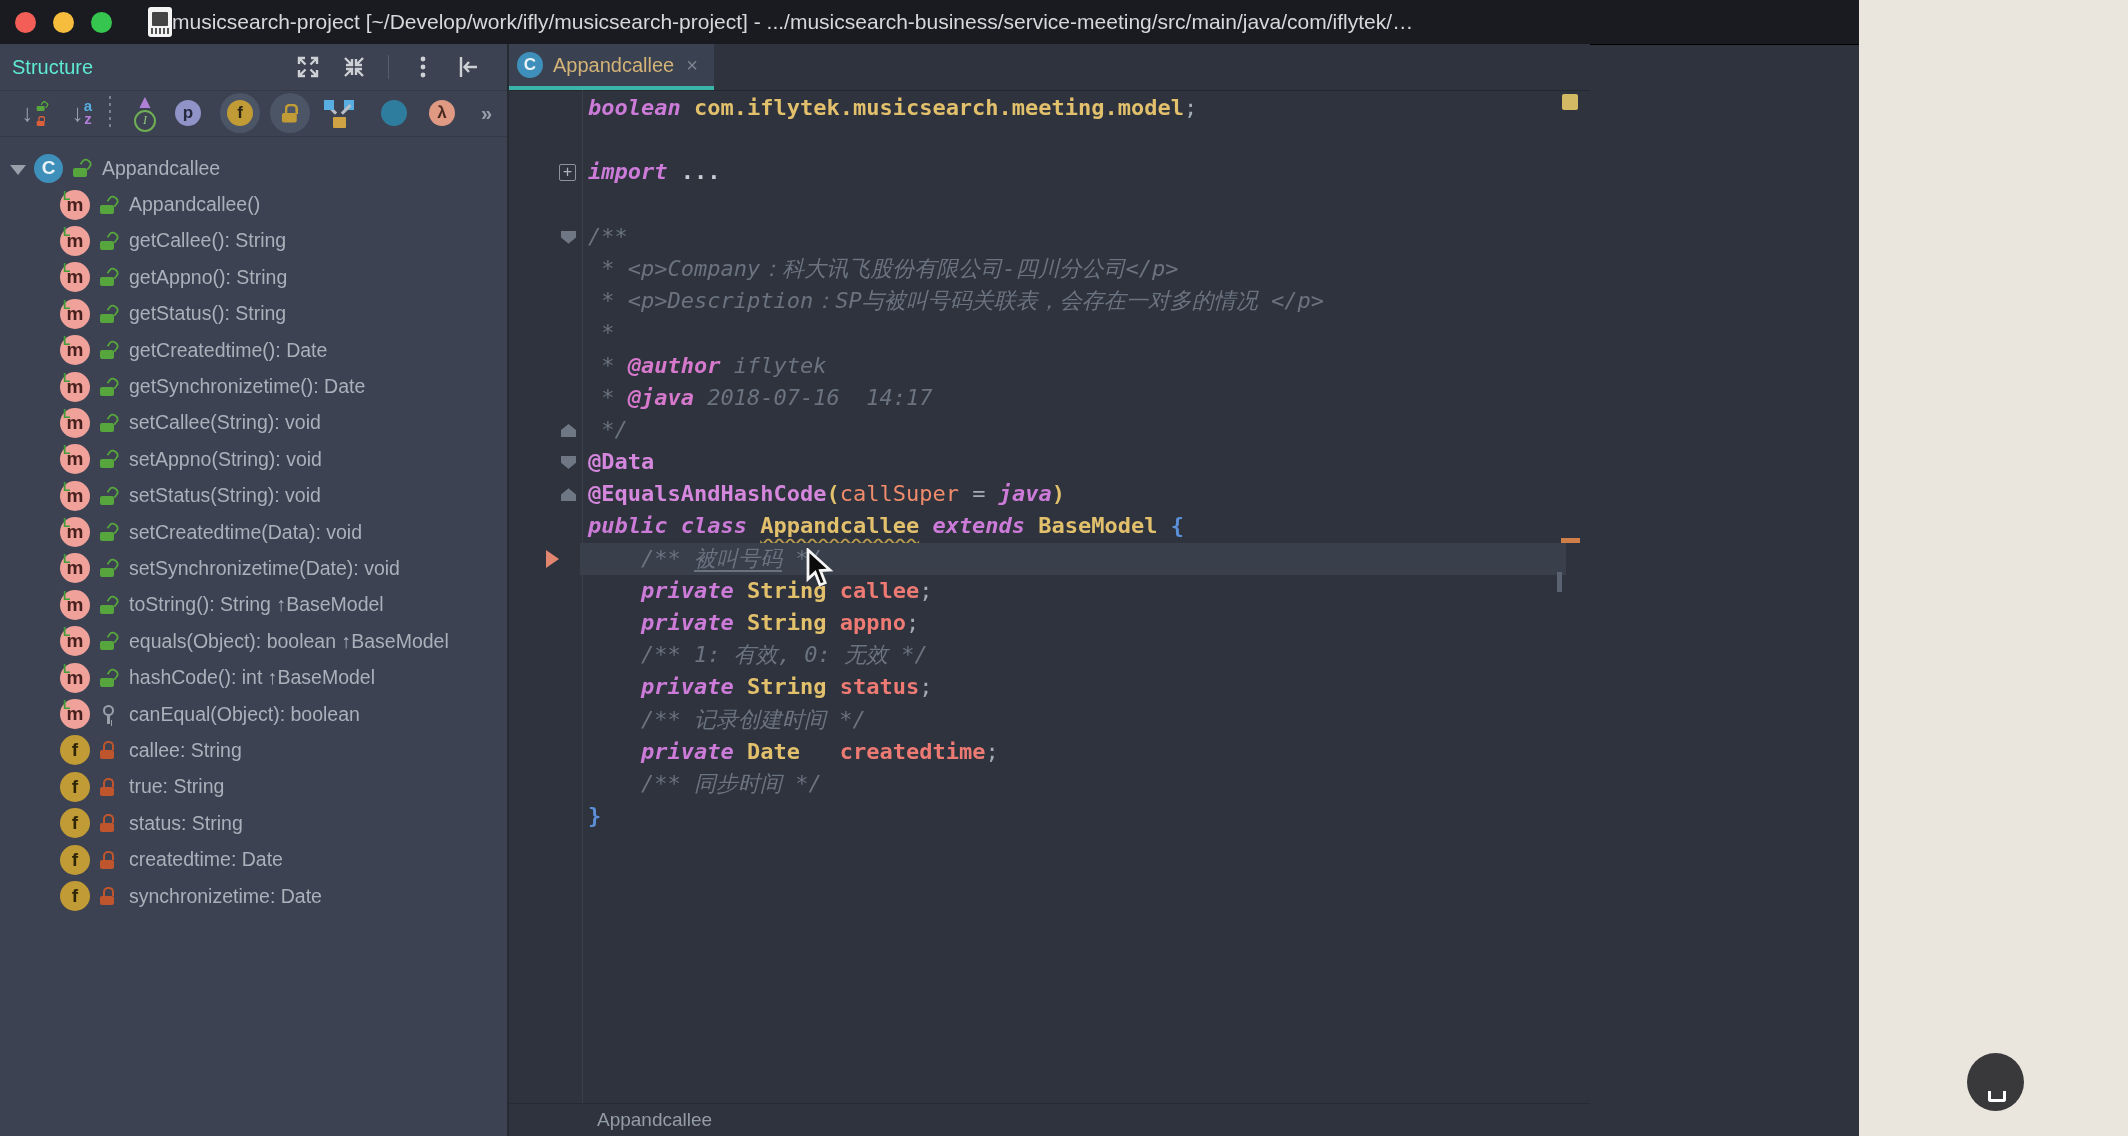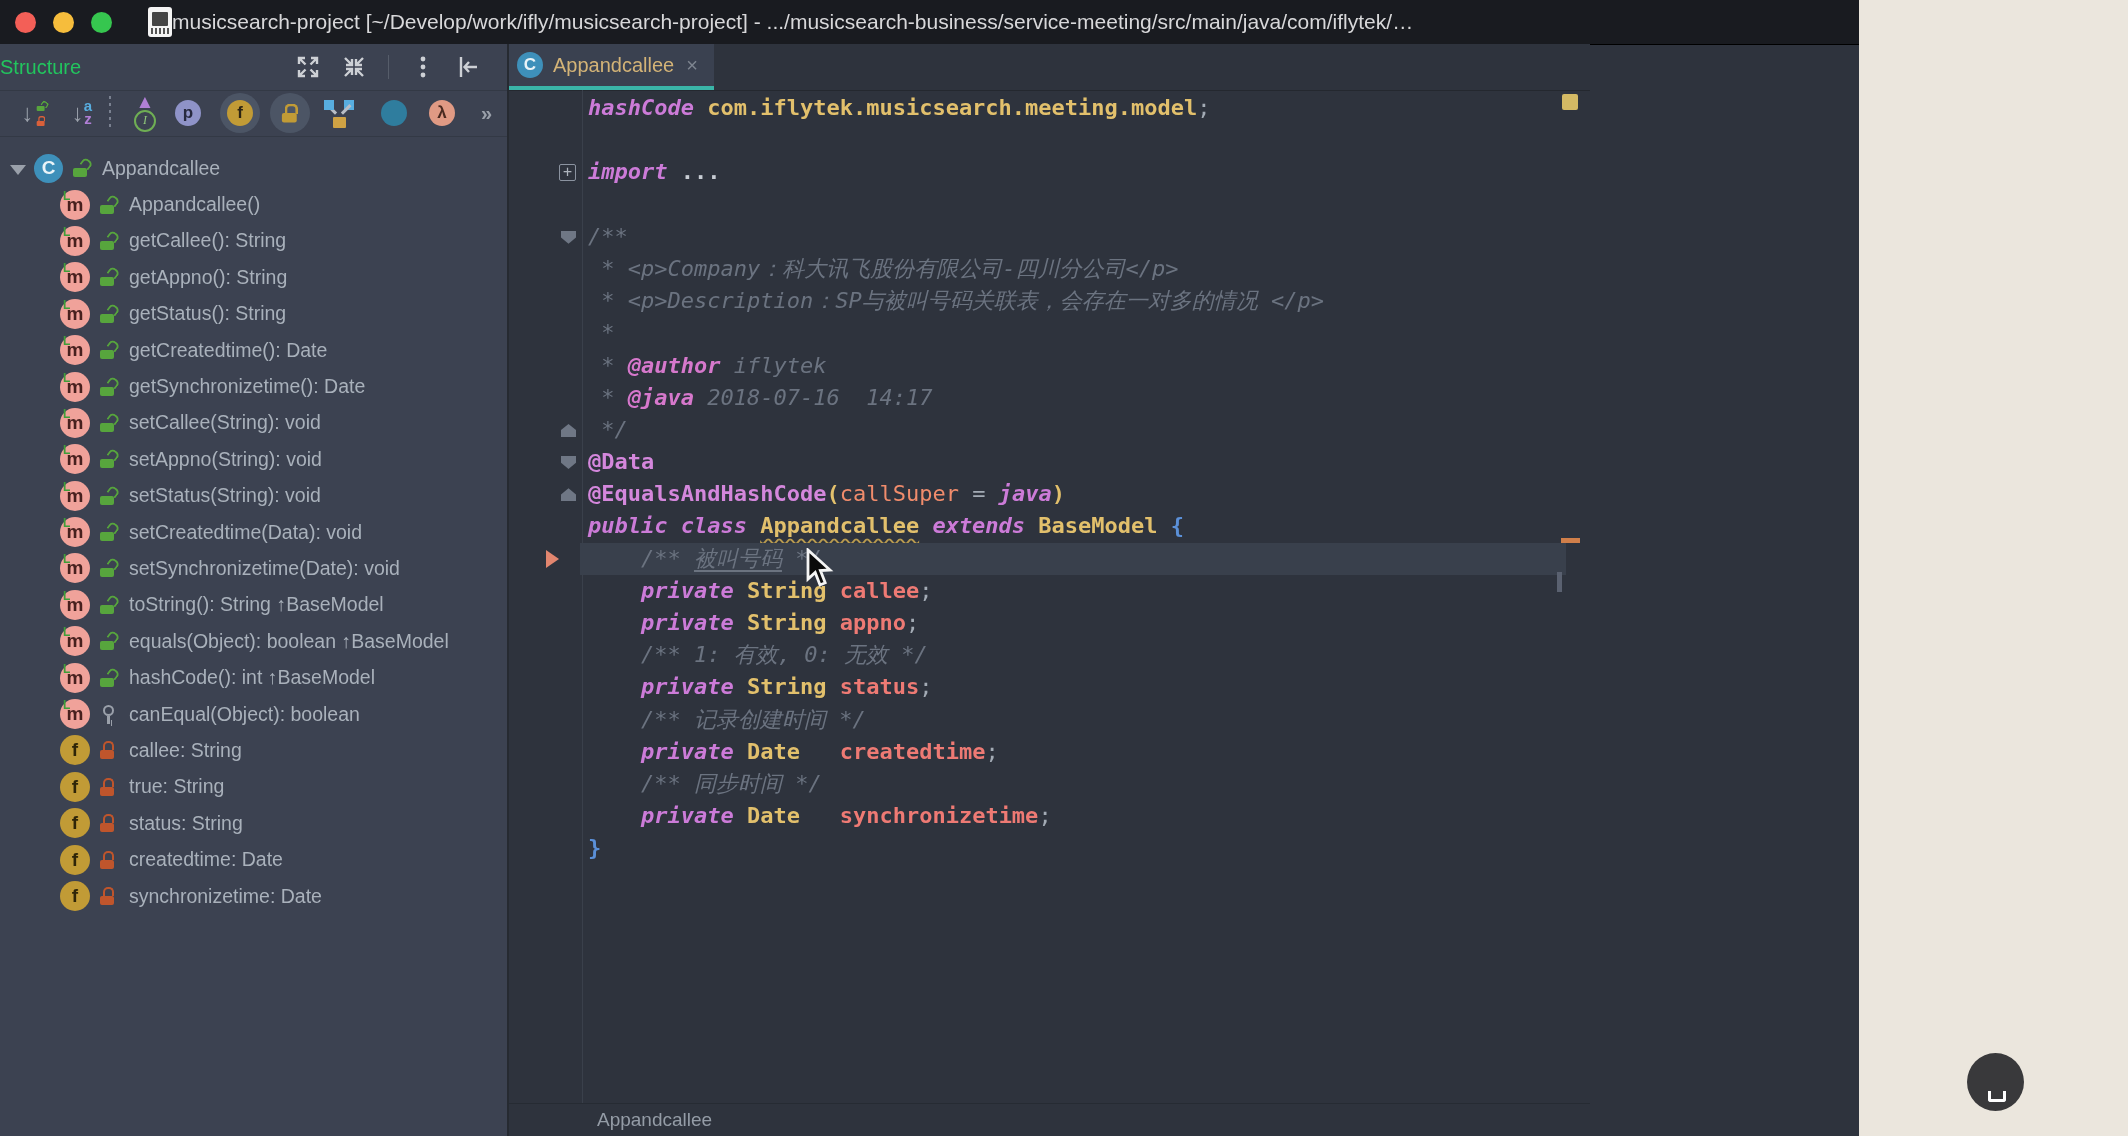--- a/index.html
+++ b/index.html
@@ -25,21 +25,21 @@
   .tl.yellow{background:#f6bd3c}
   .tl.green{background:#36c64f}
   #doc-icon{width:24px;height:30px;background:#f4f4f4;border-radius:3px;margin-left:36px;position:relative;flex:none}
   #doc-icon::before{content:"";position:absolute;left:4px;top:5px;width:16px;height:14px;background:#444;border-radius:1px}
   #doc-icon::after{content:"";position:absolute;left:3px;bottom:3px;width:18px;height:6px;
     background:repeating-linear-gradient(90deg,#555 0 2px,transparent 2px 4px)}
   #window-title{color:#d8d8da;font-size:21px;margin-left:0;white-space:nowrap;overflow:hidden}
   
   #structure-panel{position:absolute;left:0;top:44px;width:507px;bottom:0;background:var(--panel-bg);border-right:2px solid #262a31}
   #structure-header{position:absolute;left:0;top:0;width:100%;height:46px;border-bottom:1px solid #333945;display:flex;align-items:center}
-  #structure-title{color:#22c55e;font-size:20px;}
+  #structure-title{color:#5eead4;font-size:20px;margin-left:12px}
   .hicons{margin-left:auto;display:flex;align-items:center;gap:22px;margin-right:26px}
   .hico{width:24px;height:24px;position:relative;color:#cdd0d5}
   .hico svg{width:24px;height:24px;display:block}
   .hsep{width:1px;height:24px;background:#565d6a}
   
   #structure-toolbar{position:absolute;left:0;top:46px;width:100%;height:46px;border-bottom:1px solid #333945}
   .tb{position:absolute;top:0;height:46px;display:flex;align-items:center;justify-content:center}
   .togglebg{width:40px;height:40px;border-radius:50%;background:#4c5565;display:flex;align-items:center;justify-content:center;top:3px}
   .ball{width:26px;height:26px;border-radius:50%;display:flex;align-items:center;justify-content:center;
     font-size:17px;font-weight:bold;color:#2c2413}
@@ -338,21 +338,21 @@
       <div id="tab-active">
         <span class="tico class">C</span>
         <span id="tab-label">Appandcallee</span>
         <span id="tab-close">×</span>
       </div>
       <div id="tab-underline"></div>
     </div>
 
     <div id="gutter-line"></div>
     <div id="code-area">
-        <div class="cline"><span class="tk-kw">hashCode</span><span class="tk-pl"> </span><span class="tk-ty">com.iflytek.musicsearch.meeting.model</span><span class="tk-pu">;</span></div>
+        <div class="cline"><span class="tk-kw">boolean</span><span class="tk-pl"> </span><span class="tk-ty">com.iflytek.musicsearch.meeting.model</span><span class="tk-pu">;</span></div>
         <div class="cline"></div>
         <div class="cline"><span class="gut plus-fold"></span><span class="tk-kw">import</span><span class="tk-pl"> </span><span class="tk-el">...</span></div>
         <div class="cline"></div>
         <div class="cline"><span class="gut fold-top"></span><span class="tk-cmt">/**</span></div>
         <div class="cline"><span class="tk-cmt"> * &lt;p&gt;Company：科大讯飞股份有限公司-四川分公司&lt;/p&gt;</span></div>
         <div class="cline"><span class="tk-cmt"> * &lt;p&gt;Description：SP与被叫号码关联表，会存在一对多的情况 &lt;/p&gt;</span></div>
         <div class="cline"><span class="tk-cmt"> *</span></div>
         <div class="cline"><span class="tk-cmt"> * </span><span class="tk-dt">@author</span><span class="tk-cmt"> iflytek</span></div>
         <div class="cline"><span class="tk-cmt"> * </span><span class="tk-dt">@java</span><span class="tk-cmt"> 2018-07-16  14:17</span></div>
         <div class="cline"><span class="gut fold-bottom"></span><span class="tk-cmt"> */</span></div>
@@ -360,21 +360,20 @@
         <div class="cline"><span class="gut fold-bottom"></span><span class="tk-ann">@EqualsAndHashCode</span><span class="tk-par">(</span><span class="tk-pr">callSuper</span><span class="tk-pu"> = </span><span class="tk-kw">java</span><span class="tk-par">)</span></div>
         <div class="cline"><span class="tk-kw">public class </span><span class="tk-cls">Appandcallee</span><span class="tk-kw"> extends </span><span class="tk-ty">BaseModel</span><span class="tk-pl"> </span><span class="tk-br">{</span></div>
         <div class="cline hl"><span class="gut nav-arrow"></span><span class="tk-cmt">    /** </span><span class="tk-cmtu">被叫号码</span><span class="tk-cmt"> */</span></div>
         <div class="cline"><span class="tk-pl">    </span><span class="tk-kw">private</span><span class="tk-pl"> </span><span class="tk-ty">String</span><span class="tk-pl"> </span><span class="tk-fd">callee</span><span class="tk-pu">;</span></div>
         <div class="cline"><span class="tk-pl">    </span><span class="tk-kw">private</span><span class="tk-pl"> </span><span class="tk-ty">String</span><span class="tk-pl"> </span><span class="tk-fd">appno</span><span class="tk-pu">;</span></div>
         <div class="cline"><span class="tk-cmt">    /** 1: 有效, 0: 无效 */</span></div>
         <div class="cline"><span class="tk-pl">    </span><span class="tk-kw">private</span><span class="tk-pl"> </span><span class="tk-ty">String</span><span class="tk-pl"> </span><span class="tk-fd">status</span><span class="tk-pu">;</span></div>
         <div class="cline"><span class="tk-cmt">    /** 记录创建时间 */</span></div>
         <div class="cline"><span class="tk-pl">    </span><span class="tk-kw">private</span><span class="tk-pl"> </span><span class="tk-ty">Date</span><span class="tk-pl">   </span><span class="tk-fd">createdtime</span><span class="tk-pu">;</span></div>
         <div class="cline"><span class="tk-cmt">    /** 同步时间 */</span></div>
-        <div class="cline"><span class="tk-pl">    </span><span class="tk-kw">private</span><span class="tk-pl"> </span><span class="tk-ty">Date</span><span class="tk-pl">   </span><span class="tk-fd">synchronizetime</span><span class="tk-pu">;</span></div>
         <div class="cline"><span class="tk-br">}</span></div>
       </div>
 
     <span id="inspection-indicator"></span>
     <span id="stripe-warning"></span>
     <span id="scroll-thumb"></span>
 
     <div id="breadcrumb-bar">
       <span id="breadcrumb-item">Appandcallee</span>
     </div>

